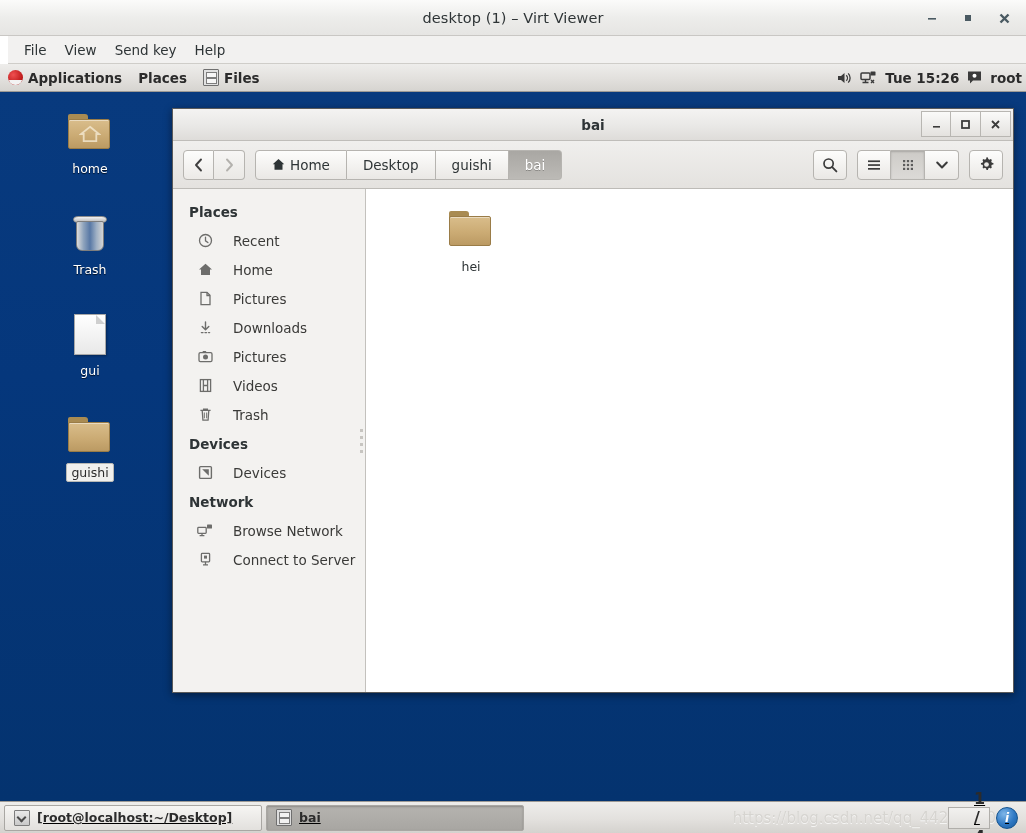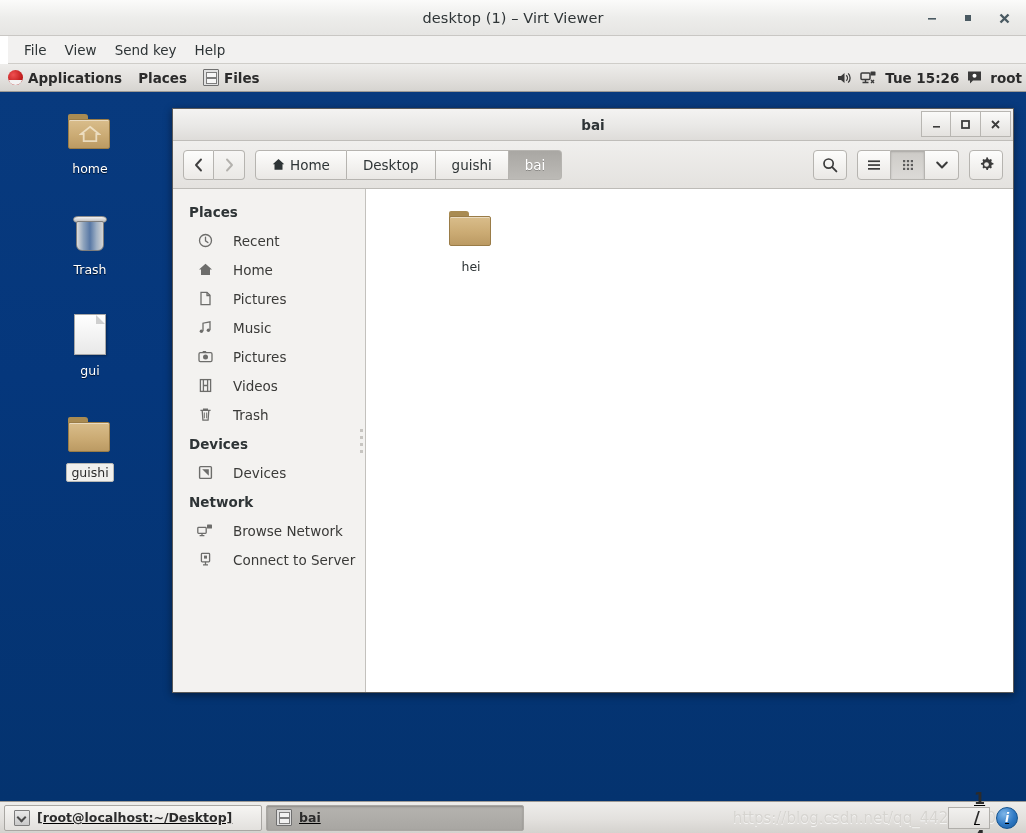--- a/index.html
+++ b/index.html
@@ -558,31 +558,30 @@
         <div class="sb-item">
           <span class="sb-ico">
             <svg width="15" height="15" viewBox="0 0 15 15">
                 <path d="M3 1.3h6l3 3v9.4H3z" fill="none" stroke="#6d6d6b" stroke-width="1.3"></path>
                 <path d="M9 1.3v3.2h3" fill="none" stroke="#6d6d6b" stroke-width="1.3"></path>
               </svg>
           </span>
           <span>Pictures</span>
         </div>
 
-
-        <div class="sb-item">
-          <span class="sb-ico">
-            <svg width="15" height="15" viewBox="0 0 15 15">
-                <path d="M5 11V3.2l7-1.3V10" fill="none" stroke="#6d6d6b" stroke-width="1.3"></path>
-                <circle cx="3.4" cy="11.2" r="1.7" fill="#6d6d6b"></circle>
-                <circle cx="10.4" cy="10.2" r="1.7" fill="#6d6d6b"></circle>
-              </svg>
-          </span>
-          <span>Music</span>
-        </div>
+        <div class="sb-item">
+          <span class="sb-ico">
+            <svg width="15" height="15" viewBox="0 0 15 15">
+                <path d="M7.5 2v7.2 M4.2 6.4 L7.5 9.8 L10.8 6.4" fill="none" stroke="#6d6d6b" stroke-width="1.4" stroke-linecap="round" stroke-linejoin="round"></path>
+                <path d="M3.4 12.6h8.2" stroke="#6d6d6b" stroke-width="1.4" stroke-linecap="round" stroke-dasharray="1.6 2"></path>
+              </svg>
+          </span>
+          <span>Downloads</span>
+        </div>
+
 
         <div class="sb-item">
           <span class="sb-ico">
             <svg width="15" height="15" viewBox="0 0 15 15">
                 <rect x="1" y="3.6" width="13" height="9" rx="1.4" fill="none" stroke="#6d6d6b" stroke-width="1.3"></rect>
                 <circle cx="7.5" cy="8.1" r="2.5" fill="#6d6d6b"></circle>
                 <rect x="4.6" y="2" width="3.6" height="1.8" rx=".6" fill="#6d6d6b"></rect>
               </svg>
           </span>
           <span>Pictures</span>

